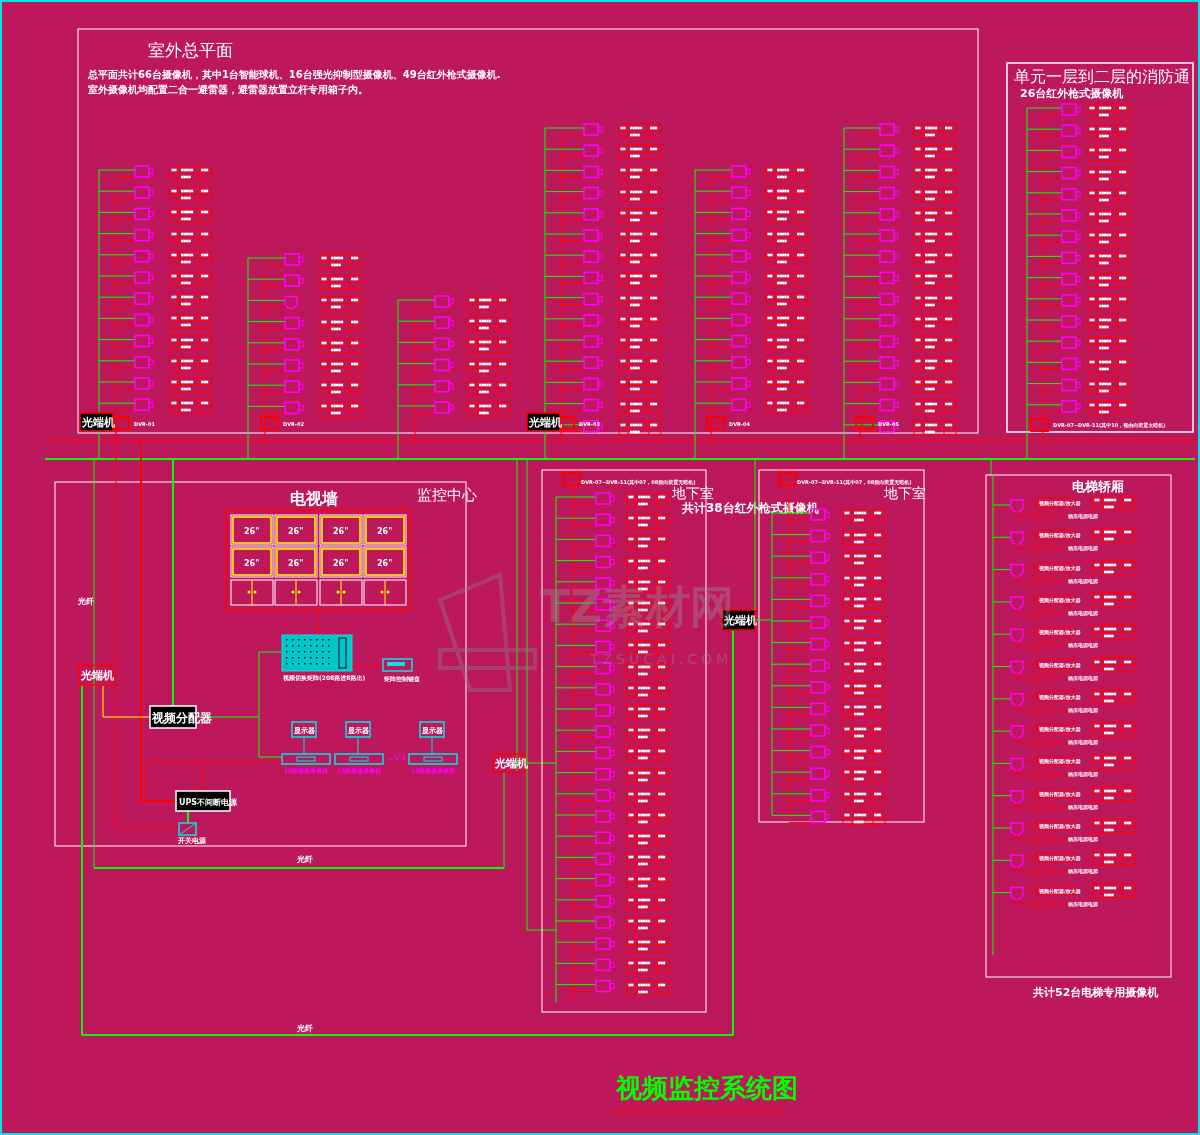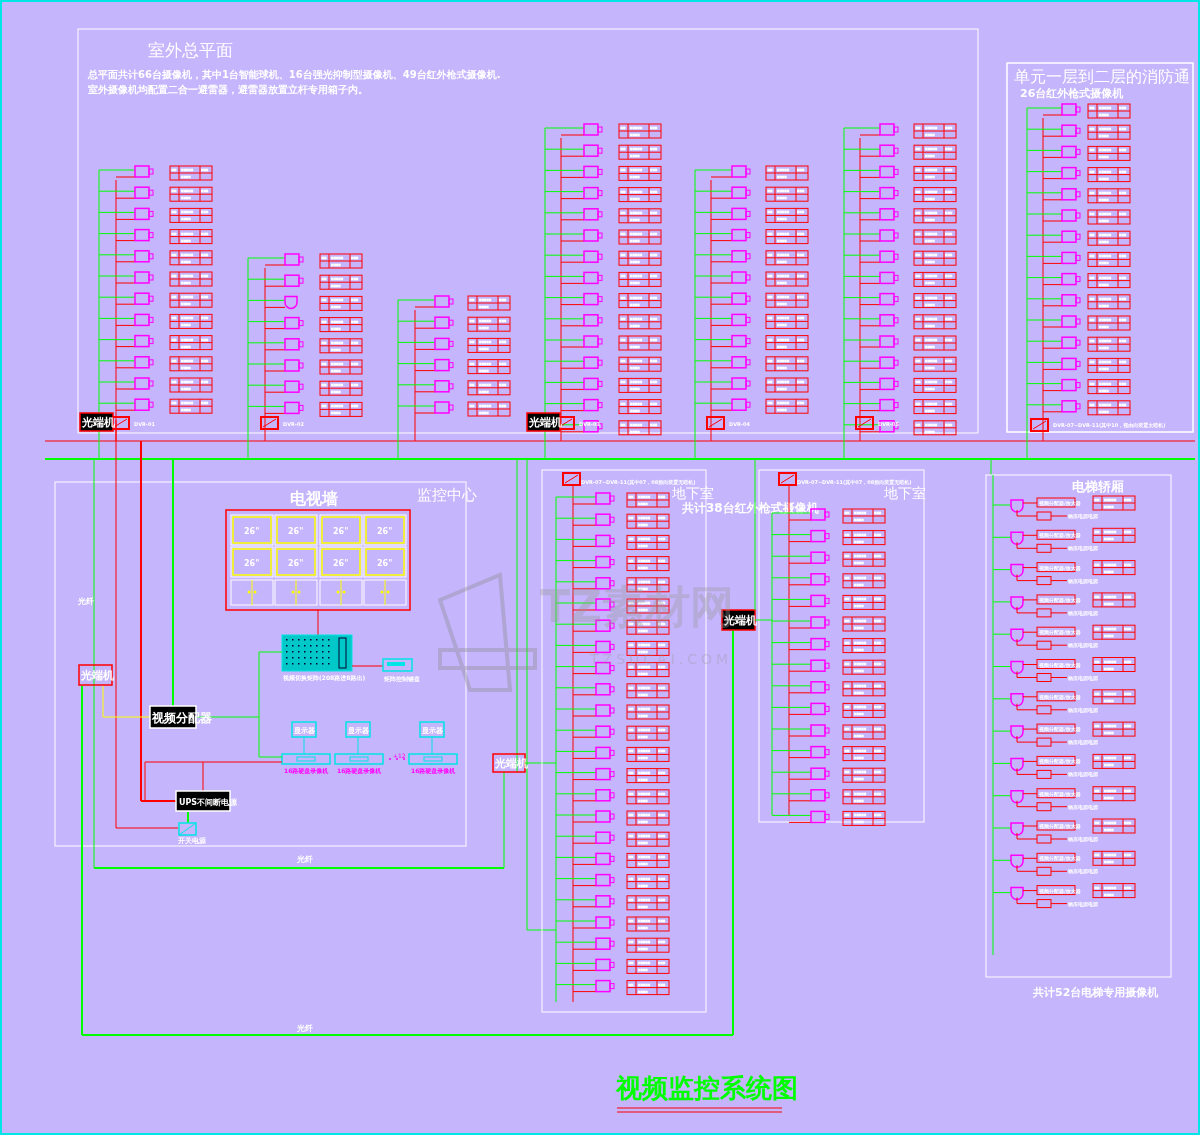--- a/index.html
+++ b/index.html
@@ -1,16 +1,16 @@
 <!DOCTYPE html>
 <html><head>
 <meta charset="utf-8">
 <style>
   html,body{margin:0;padding:0;background:#000;}
-  #stage{position:relative;width:1200px;height:1135px;background:#c4b5fd;overflow:hidden;}
+  #stage{position:relative;width:1200px;height:1135px;background:#be185d;overflow:hidden;}
   svg{position:absolute;left:0;top:0;}
   .t{font-family:"DejaVu Sans",sans-serif;fill:#fff;}
   .tb{font-family:"DejaVu Sans",sans-serif;fill:#fff;font-weight:bold;}
   .tiny{font-family:"DejaVu Sans Mono",monospace;fill:#fff;font-size:4px;font-weight:bold;}
 </style>
 </head>
 <body>
 
 <div id="stage">
 <svg id="svg" width="1200" height="1135" viewBox="0 0 1200 1135">

